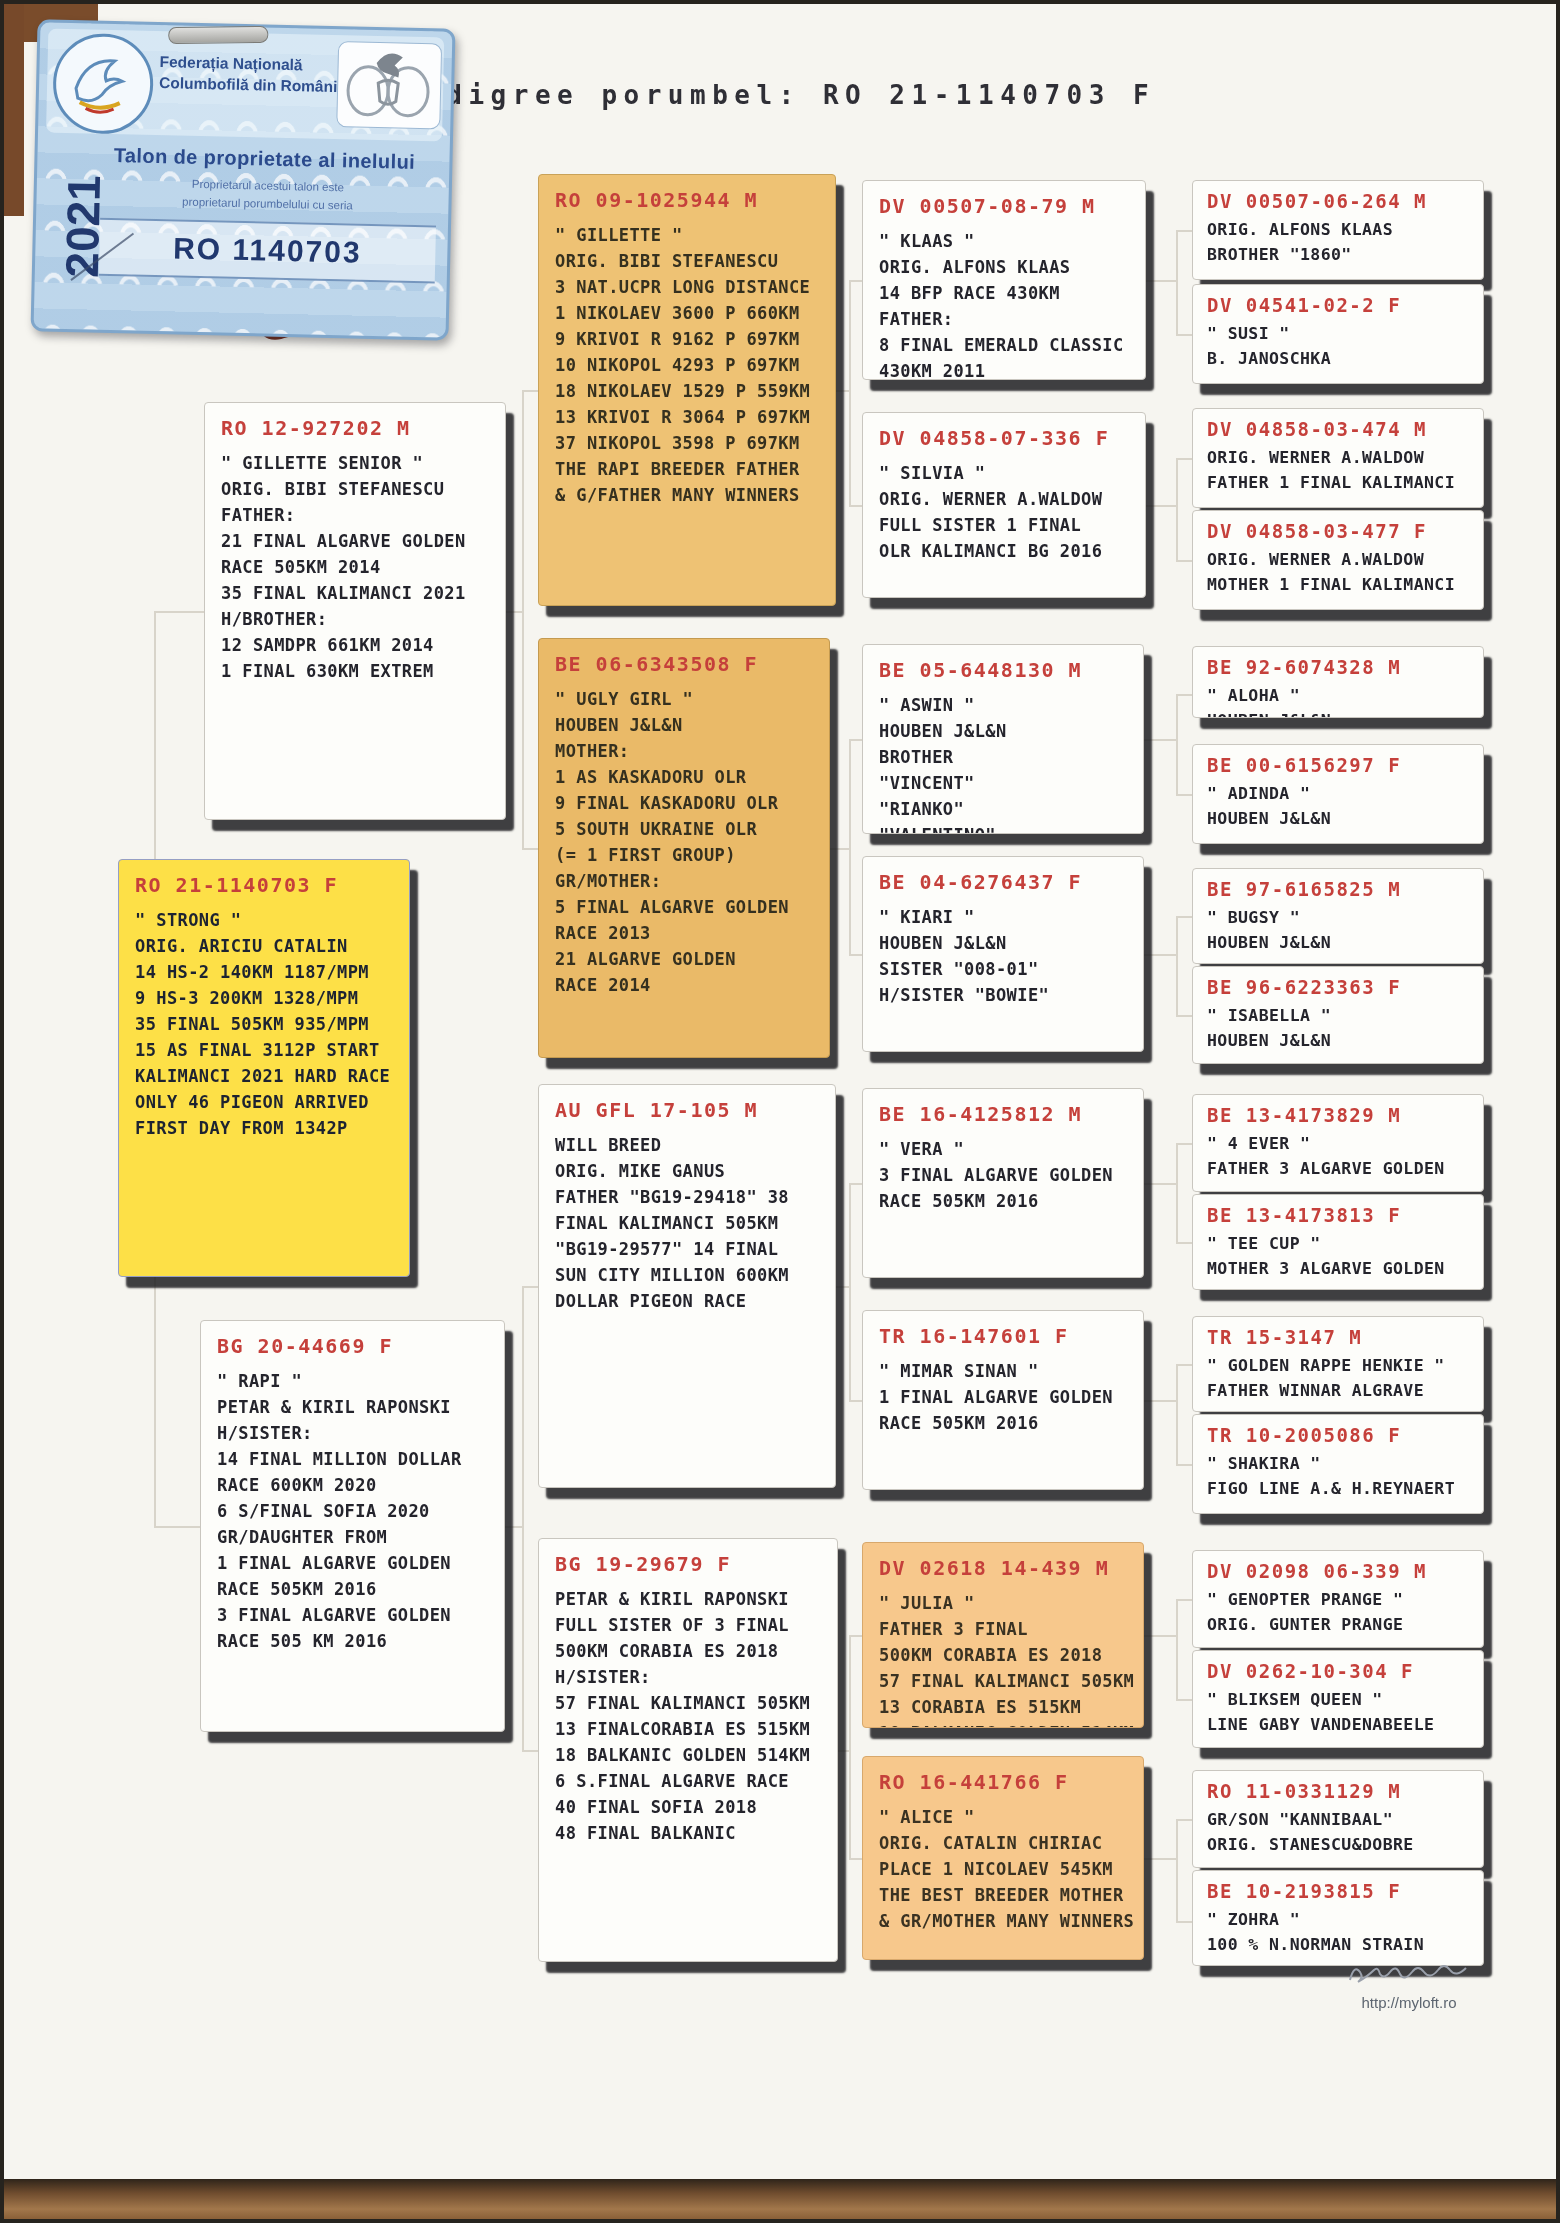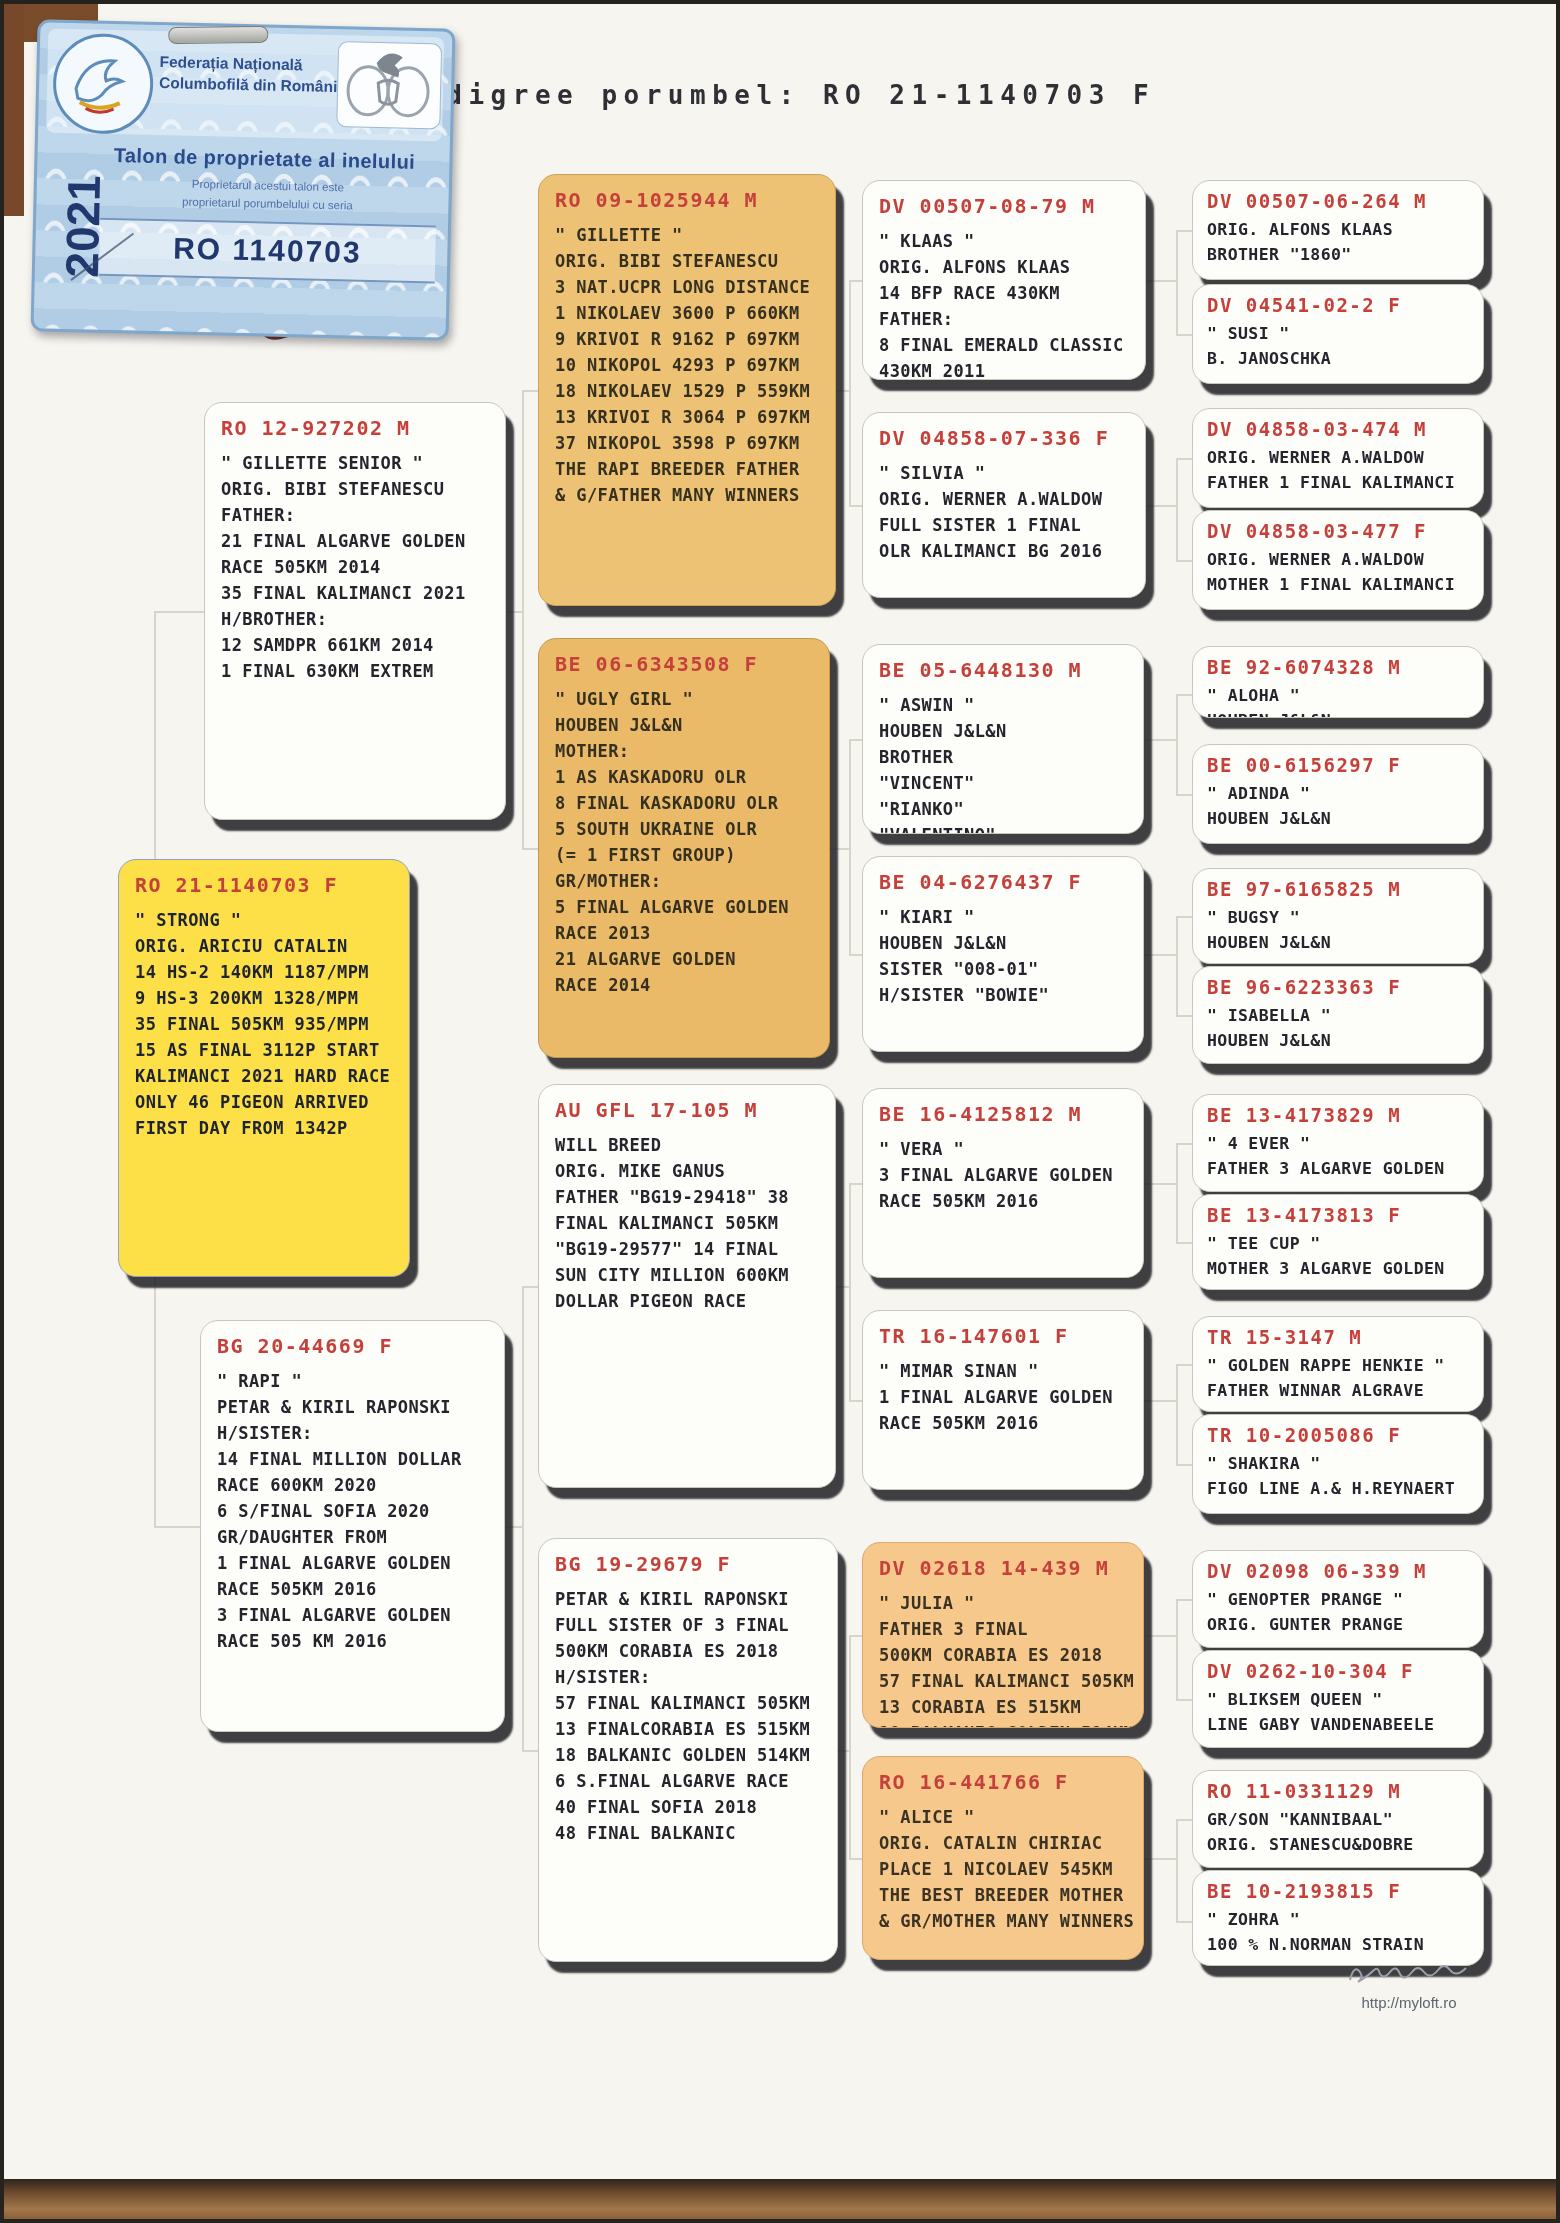--- a/index.html
+++ b/index.html
@@ -12,21 +12,21 @@
   .corner-brown-top{position:absolute;left:0;top:0;width:94px;height:38px;background:#7a4c2b;z-index:0;}
   .corner-brown-left{position:absolute;left:0;top:0;width:20px;height:212px;background:#77492a;z-index:0;}
   .bottom-wood{position:absolute;left:0;right:0;bottom:0;height:40px;z-index:6;
     background:linear-gradient(#2e241a,#6f4c2e 35%,#a2774b 75%,#8a6038);}
   
   .page-title{position:absolute;left:398px;top:76px;z-index:1;white-space:nowrap;
     font:bold 26px "DejaVu Sans Mono",monospace;letter-spacing:6.5px;color:#2f2f36;}
   
   .cline{position:absolute;background:#d8d4ca;z-index:1;}
   
-  .box{position:absolute;z-index:2;background:#fdfdfa;border:1px solid #c9c6bf;border-radius:18px;
+  .box{position:absolute;z-index:2;background:#fdfdfa;border:1px solid #c9c6bf;border-radius:4px;
     box-shadow:8px 11px 2px rgba(30,30,34,.85);padding:13px 14px 6px 16px;overflow:hidden;box-sizing:border-box;}
   .box .t{font:bold 20px "DejaVu Sans Mono",monospace;color:#c5403b;letter-spacing:1.5px;
     margin-bottom:10px;white-space:nowrap;}
   .box .ln{font:bold 17px/26px "DejaVu Sans Mono",monospace;color:#24242c;letter-spacing:.4px;white-space:nowrap;}
   .box.sm{padding:9px 12px 4px 14px;}
   .box.sm .t{font-size:19px;margin-bottom:5px;}
   .box.sm .ln{font-size:16.5px;line-height:25px;}
   .box.gold{background:#eec274;border-color:#c9a258;}
   .box.gold .ln{color:#35301f;}
   .box.gold2{background:#eaba68;border-color:#c49a50;}
@@ -193,21 +193,21 @@
         <div class="ln">37 NIKOPOL 3598 P 697KM</div>
         <div class="ln">THE RAPI BREEDER FATHER</div>
         <div class="ln">&amp; G/FATHER MANY WINNERS</div>
       </div>
       <div class="box gold2" style="left: 534px; top: 634px; width: 292px; height: 420px;">
         <div class="t">BE 06-6343508 F</div>
         <div class="ln">" UGLY GIRL "</div>
         <div class="ln">HOUBEN J&amp;L&amp;N</div>
         <div class="ln">MOTHER:</div>
         <div class="ln">1 AS KASKADORU OLR</div>
-        <div class="ln">8 FINAL KASKADORU OLR</div>
+        <div class="ln">9 FINAL KASKADORU OLR</div>
         <div class="ln">5 SOUTH UKRAINE OLR</div>
         <div class="ln">(= 1 FIRST GROUP)</div>
         <div class="ln">GR/MOTHER:</div>
         <div class="ln">5 FINAL ALGARVE GOLDEN</div>
         <div class="ln">RACE 2013</div>
         <div class="ln">21 ALGARVE GOLDEN</div>
         <div class="ln">RACE 2014</div>
       </div>
       <div class="box" style="left: 534px; top: 1080px; width: 298px; height: 404px;">
         <div class="t">AU GFL 17-105 M</div>

